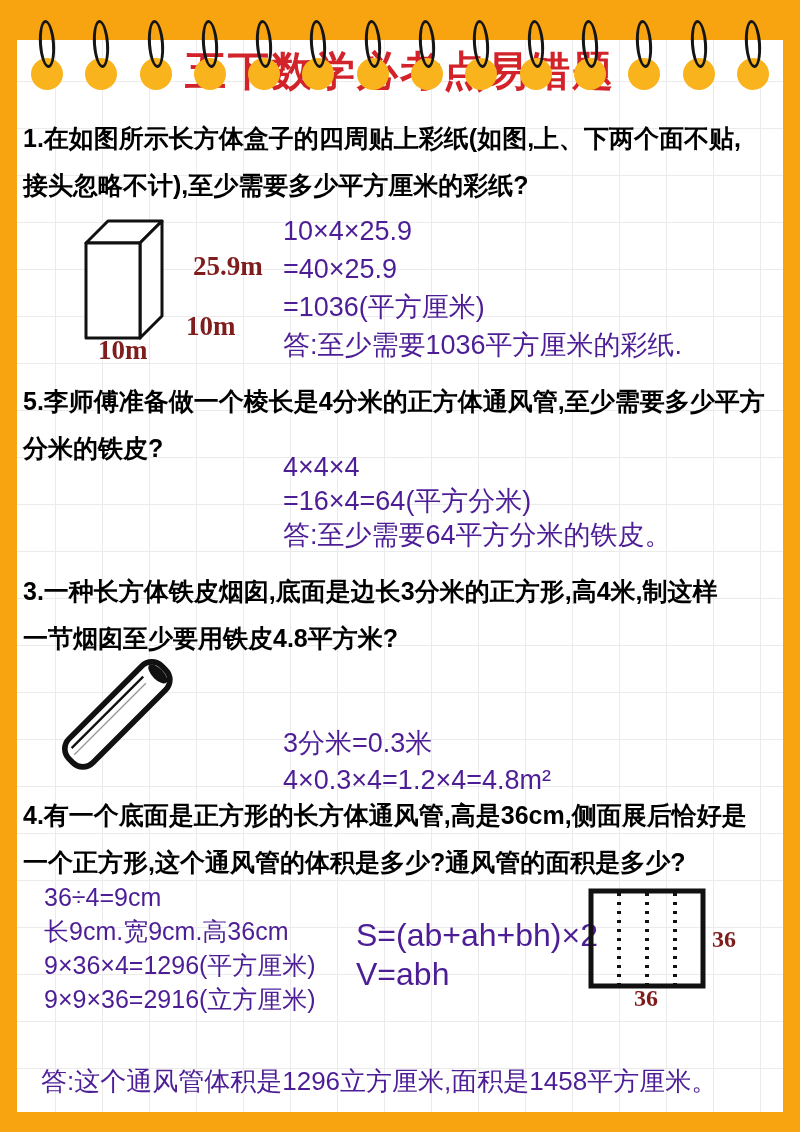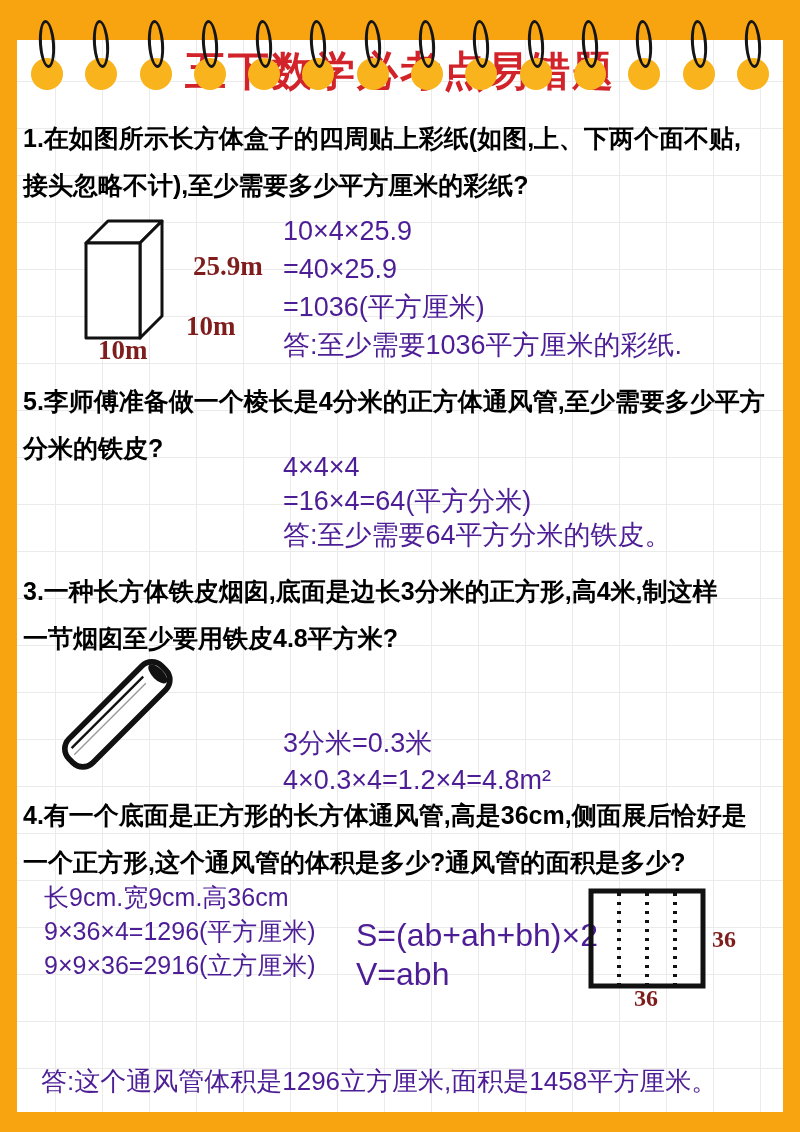--- a/index.html
+++ b/index.html
@@ -191,20 +191,21 @@
   <div>3分米=0.3米</div>
   <div>4×0.3×4=1.2×4=4.8m²</div>
 </div>
 
 <div class="qtext" style="top:792px;">
   <div>4.有一个底面是正方形的长方体通风管,高是36cm,侧面展后恰好是</div>
   <div>一个正方形,这个通风管的体积是多少?通风管的面积是多少?</div>
 </div>
 
 <div class="sol red q4-work">
+  <div>36÷4=9cm</div>
   <div>长9cm.宽9cm.高36cm</div>
   <div>9×36×4=1296(平方厘米)</div>
   <div>9×9×36=2916(立方厘米)</div>
 </div>
 
 <div class="sol red q4-form">
   <div>S=(ab+ah+bh)×2</div>
   <div>V=abh</div>
 </div>
 

